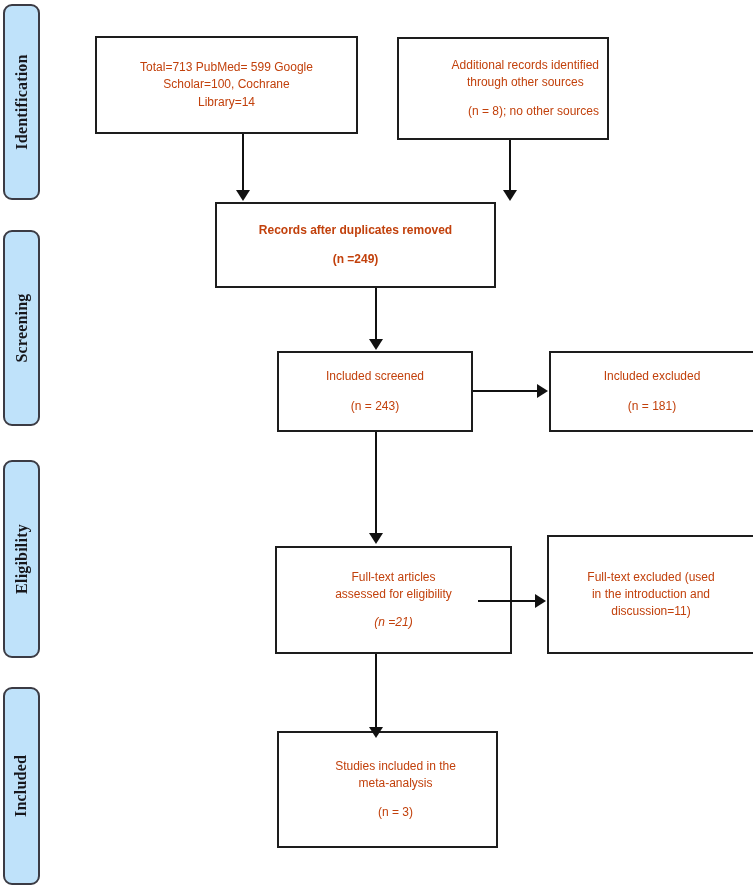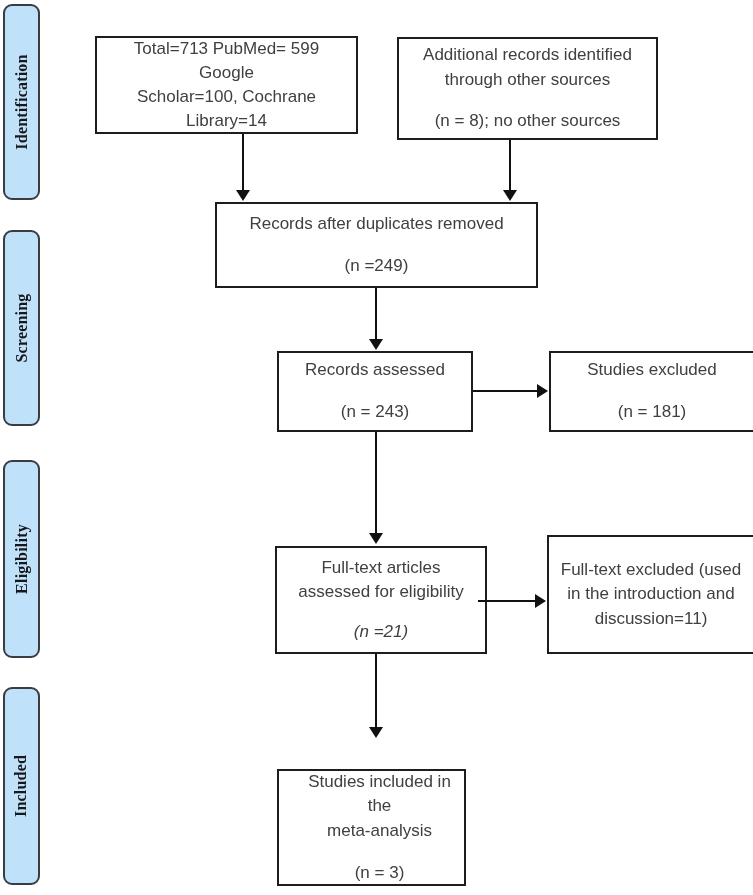--- a/index.html
+++ b/index.html
@@ -43,22 +43,22 @@
   .flow-box {
     position: absolute;
     box-sizing: border-box;
     background: #ffffff;
     border: 2px solid #1d1d1d;
     display: flex;
     flex-direction: column;
     align-items: center;
     justify-content: center;
     text-align: center;
-    color: #404040;
-    font-size: 17px;
+    color: #c2410c;
+    font-size: 12px;
     line-height: 1.42;
     padding: 4px 8px;
   }
   .flow-box .box-main {
     display: block;
     white-space: pre-line;
   }
   .flow-box .box-count {
     display: block;
     margin-top: 1.05em;
@@ -108,54 +108,54 @@
   <div class="stage-pill" style="left:3px; top:687px; width:37px; height:198px;">
     <span class="stage-label">Included</span>
   </div>
 
   <div class="flow-box" style="left:95px; top:36px; width:263px; height:98px;">
     <span class="box-main">Total=713 PubMed= 599 Google
 Scholar=100, Cochrane
 Library=14</span>
   </div>
 
-  <div class="flow-box" style="left:397px; top:37px; width:261px; height:103px;">
+  <div class="flow-box" style="left:397px; top:37px; width:212px; height:103px;align-items:flex-end;">
     <span class="box-main">Additional records identified
 through other sources</span>
     <span class="box-count">(n = 8); no other sources</span>
   </div>
 
-  <div class="flow-box" style="left:215px; top:202px; width:323px; height:86px;">
+  <div class="flow-box" style="left:215px; top:202px; width:281px; height:86px;font-weight:bold;">
     <span class="box-main">Records after duplicates removed</span>
     <span class="box-count">(n =249)</span>
   </div>
 
   <div class="flow-box" style="left:277px; top:351px; width:196px; height:81px;">
-    <span class="box-main">Records assessed</span>
+    <span class="box-main">Included screened</span>
     <span class="box-count">(n = 243)</span>
   </div>
 
   <div class="flow-box" style="left:549px; top:351px; width:206px; height:81px;">
-    <span class="box-main">Studies excluded</span>
+    <span class="box-main">Included excluded</span>
     <span class="box-count">(n = 181)</span>
   </div>
 
-  <div class="flow-box tight" style="left:275px; top:546px; width:212px; height:108px;">
+  <div class="flow-box tight" style="left:275px; top:546px; width:237px; height:108px;">
     <span class="box-main">Full-text articles
 assessed for eligibility</span>
     <span class="box-count">(n =21)</span>
   </div>
 
   <div class="flow-box" style="left:547px; top:535px; width:208px; height:119px;">
     <span class="box-main">Full-text excluded (used
 in the introduction and
 discussion=11)</span>
   </div>
 
-  <div class="flow-box" style="left:277px; top:769px; width:189px; height:117px;padding-left:24px;">
+  <div class="flow-box" style="left:277px; top:731px; width:221px; height:117px;padding-left:24px;">
     <span class="box-main">Studies included in the
 meta-analysis</span>
     <span class="box-count">(n = 3)</span>
   </div>
 
   <div class="conn conn-v" style="left:242px; top:134px; height:58px;"></div>
   <div class="arrow-down" style="left:236px; top:190px;"></div>
 
   <div class="conn conn-v" style="left:509px; top:140px; height:52px;"></div>
   <div class="arrow-down" style="left:503px; top:190px;"></div>

